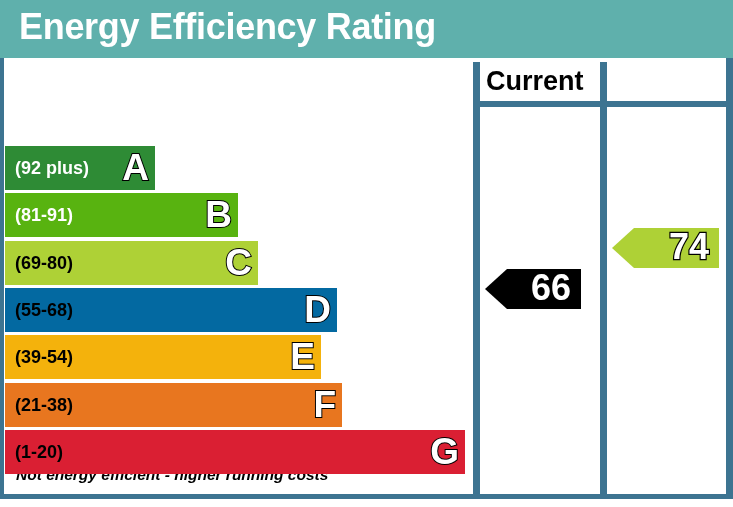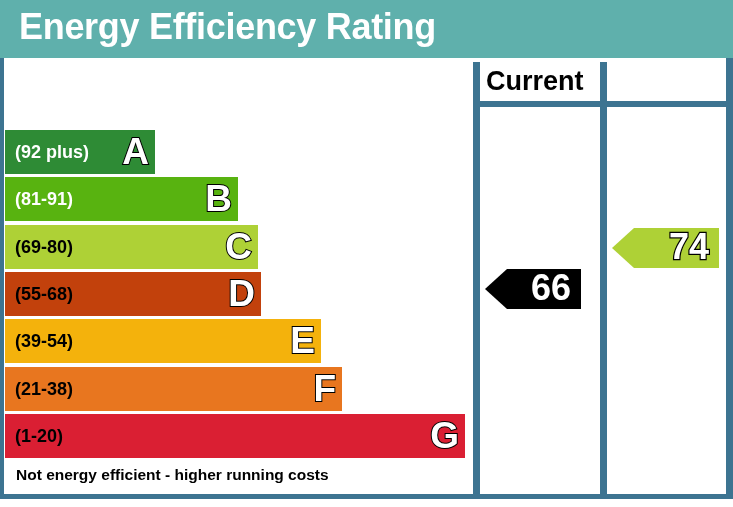--- a/index.html
+++ b/index.html
@@ -66,28 +66,29 @@
   
   .caption {
     position: absolute;
     left: 16px;
     font-size: 15.5px;
     font-weight: bold;
     color: #000000;
     white-space: nowrap;
   }
   .caption.top    { top: 104px; }
-  .caption.bottom { top: 466px; }
+  .caption.bottom { top: 466px; font-style: italic; }
 
   
   .band {
     position: absolute;
     left: 5px;
     height: 44px;
     box-sizing: border-box;
+    margin-top: 16px;
   }
   .band .range {
     position: absolute;
     left: 10px;
     top: 50%;
     transform: translateY(-50%);
     font-size: 18px;
     font-weight: bold;
     white-space: nowrap;
   }
@@ -153,21 +154,21 @@
         <span class="letter">A</span>
       </div>
       <div class="band dark" style="top: 177.3px; width: 233px; background: rgb(88, 179, 16); padding-left: 24px;">
         <span class="range">(81-91)</span>
         <span class="letter">B</span>
       </div>
       <div class="band light" style="top: 224.6px; width: 253px; background: rgb(174, 209, 54); padding-left: 16px;">
         <span class="range">(69-80)</span>
         <span class="letter">C</span>
       </div>
-      <div class="band light" style="top: 271.9px; width: 256px; background: #c2410c;">
+      <div class="band light" style="top: 271.9px; width: 332px; background: #0369a1;">
         <span class="range">(55-68)</span>
         <span class="letter">D</span>
       </div>
       <div class="band light" style="top: 319.2px; width: 316px; background: rgb(244, 178, 12);">
         <span class="range">(39-54)</span>
         <span class="letter">E</span>
       </div>
       <div class="band light" style="top: 366.5px; width: 337px; background: rgb(232, 118, 31);">
         <span class="range">(21-38)</span>
         <span class="letter">F</span>

